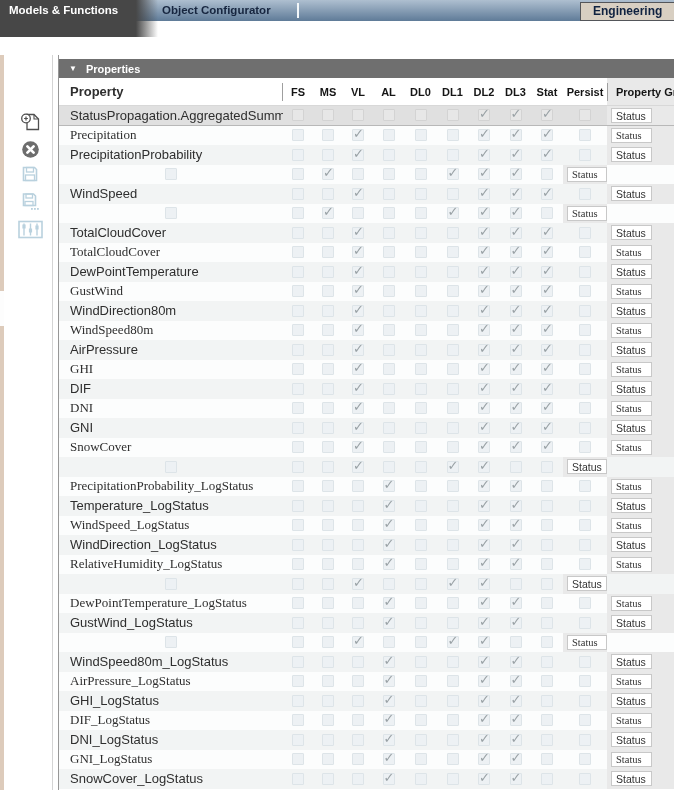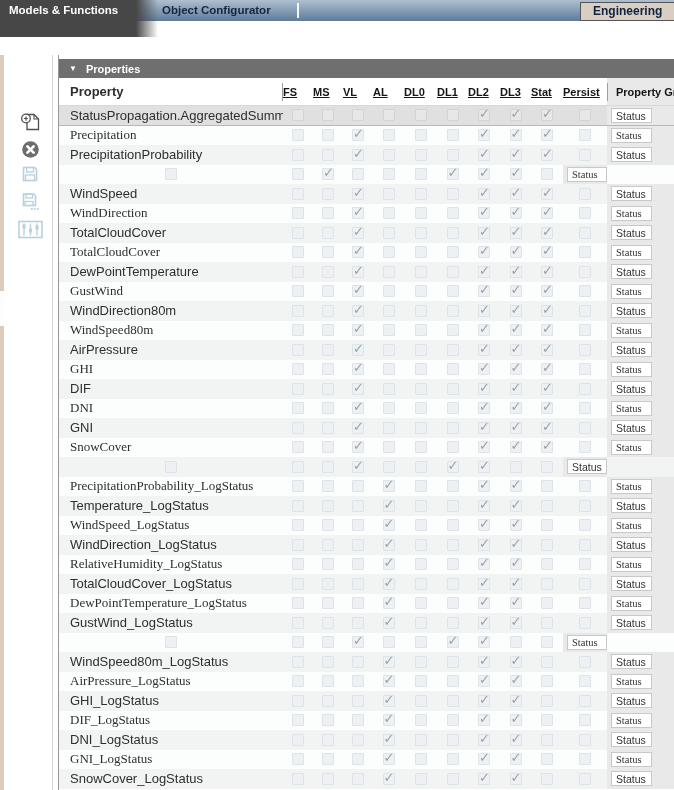--- a/index.html
+++ b/index.html
@@ -41,21 +41,21 @@
     display:flex; align-items:center; font-size:11px; font-weight:600; }
   .panel-header .tri{ font-size:8px; margin:0 9px 0 10px; color:#fff; }
 
   .thead, .row{ display:grid;
     grid-template-columns:224px 30px 30px 30px 31px 33px 31px 32px 31px 32px 44px 1fr; }
   .thead{ height:28px; align-items:center; font-weight:bold; font-size:11px; color:#151515;
     background:#fff; border-bottom:1px solid #d8d8d8; }
   .thead .prop{ padding-left:11px; position:relative; height:100%; line-height:28px; }
   .thead .prop::after{ content:""; position:absolute; right:0; top:5px; height:18px;
     width:1px; background:#9f9f9f; }
-  .thead .cbh{ text-align:left;text-decoration:underline; }
+  .thead .cbh{ text-align:center; }
   .thead .group{ padding-left:9px; position:relative; white-space:nowrap; overflow:hidden;
     height:100%; line-height:28px; }
   .thead .group::before{ content:""; position:absolute; left:0; top:5px; height:18px;
     width:1px; background:#9f9f9f; }
 
   .tbody{ width:100%; }
   .row{ height:19.5px; align-items:center; }
   .row.w{ background:#fcfdfd;font-family:Liberation Serif, serif; }
   .row.g{ background:#f2f4f4; }
   .row.selected{ background:#e0e0e0; border-bottom:1px solid #b8b8b8; }
@@ -338,21 +338,20 @@
             <span class="box checked"></span>
           </div>
           <div class="cell cb">
             <span class="box"></span>
           </div>
           <div class="cell group">
             <span class="gbox">Status</span>
           </div>
         </div>
         <div class="row w">
-          <div class="cell prop">WindDirection</div>
           <div class="cell cb">
             <span class="box"></span>
           </div>
           <div class="cell cb">
             <span class="box"></span>
           </div>
           <div class="cell cb">
             <span class="box checked"></span>
           </div>
           <div class="cell cb">
@@ -1021,21 +1020,20 @@
             <span class="box"></span>
           </div>
           <div class="cell cb">
             <span class="box"></span>
           </div>
           <div class="cell group">
             <span class="gbox">Status</span>
           </div>
         </div>
         <div class="row g">
-          <div class="cell prop">TotalCloudCover_LogStatus</div>
           <div class="cell cb">
             <span class="box"></span>
           </div>
           <div class="cell cb">
             <span class="box"></span>
           </div>
           <div class="cell cb">
             <span class="box"></span>
           </div>
           <div class="cell cb">

